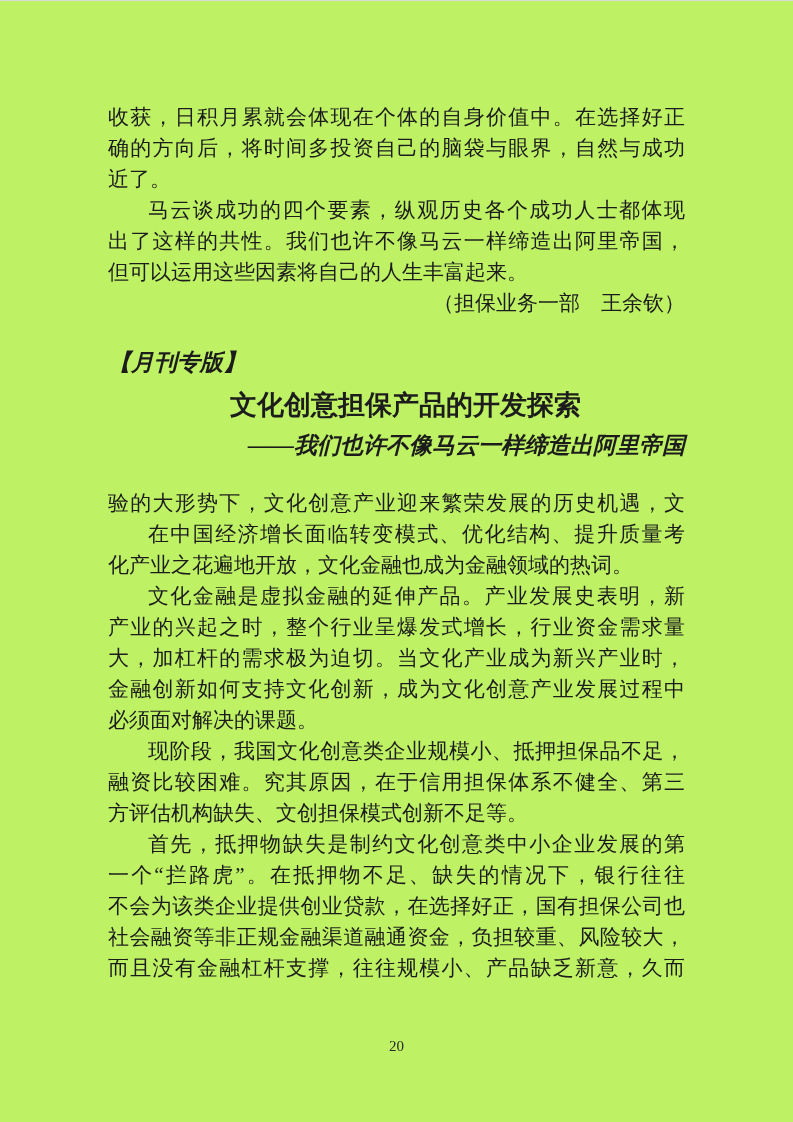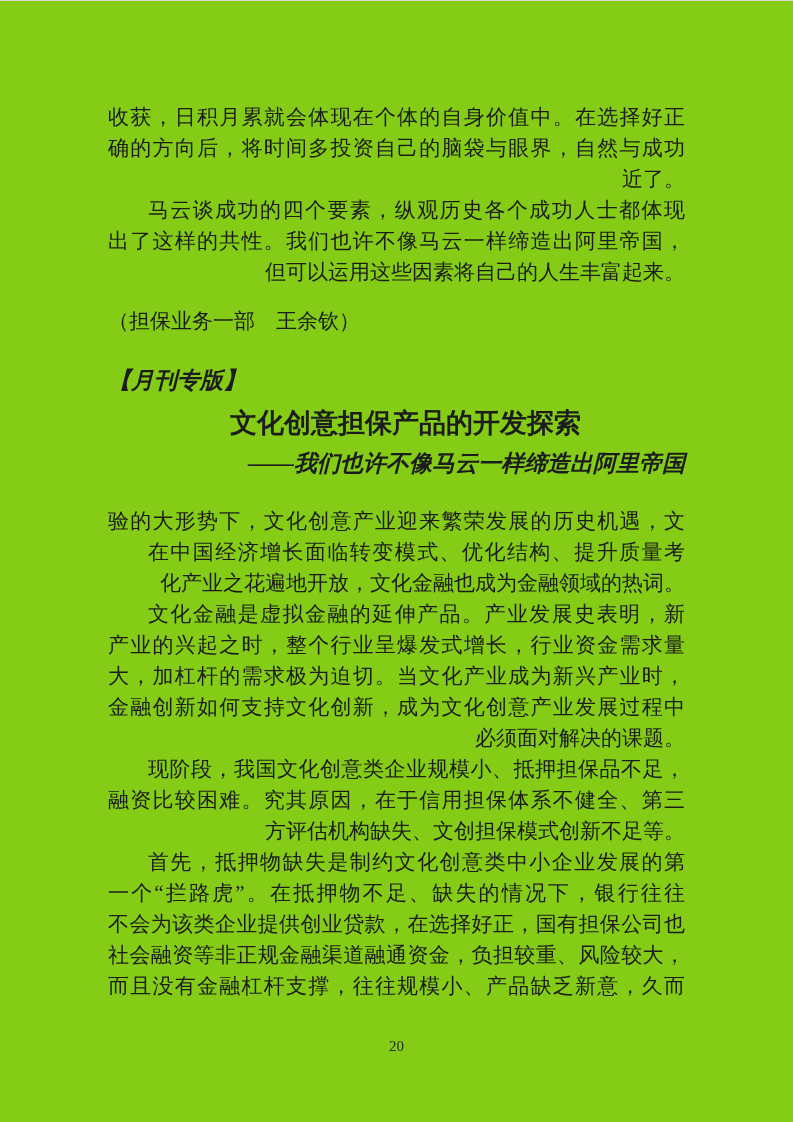--- a/index.html
+++ b/index.html
@@ -11,48 +11,48 @@
     width: 793px;
     height: 1122px;
     position: relative;
     overflow: hidden;
     font-family: "Liberation Serif", "DejaVu Serif", serif;
     color: #1c1c1c;
   }
   .page {
     position: absolute;
     inset: 0;
-    background: #84cc16;
+    background: #bef264;
     border-top: 1px solid #d9d9d9;
     padding-left: 40px;
   }
   .content {
     position: absolute;
     left: 108px;
     top: 101px;
     width: 577px;
   }
   .ln {
     font-size: 21px;
     line-height: 31px;
-    text-align: right;
+    text-align: left;
     white-space: nowrap;
   }
   .jf {
     white-space: normal;
     text-align: justify;
     text-align-last: justify;
   }
   .ind {
     text-indent: 1.9em;
   }
   .attr-line {
     font-size: 21px;
     line-height: 31px;
-    margin-top: 18px;
+    text-align: right;
   }
   .section-label {
     margin-top: 28px;
     font-size: 23px;
     line-height: 32px;
     font-weight: bold;
     font-style: italic;
   }
   .article-title {
     font-size: 27px;

